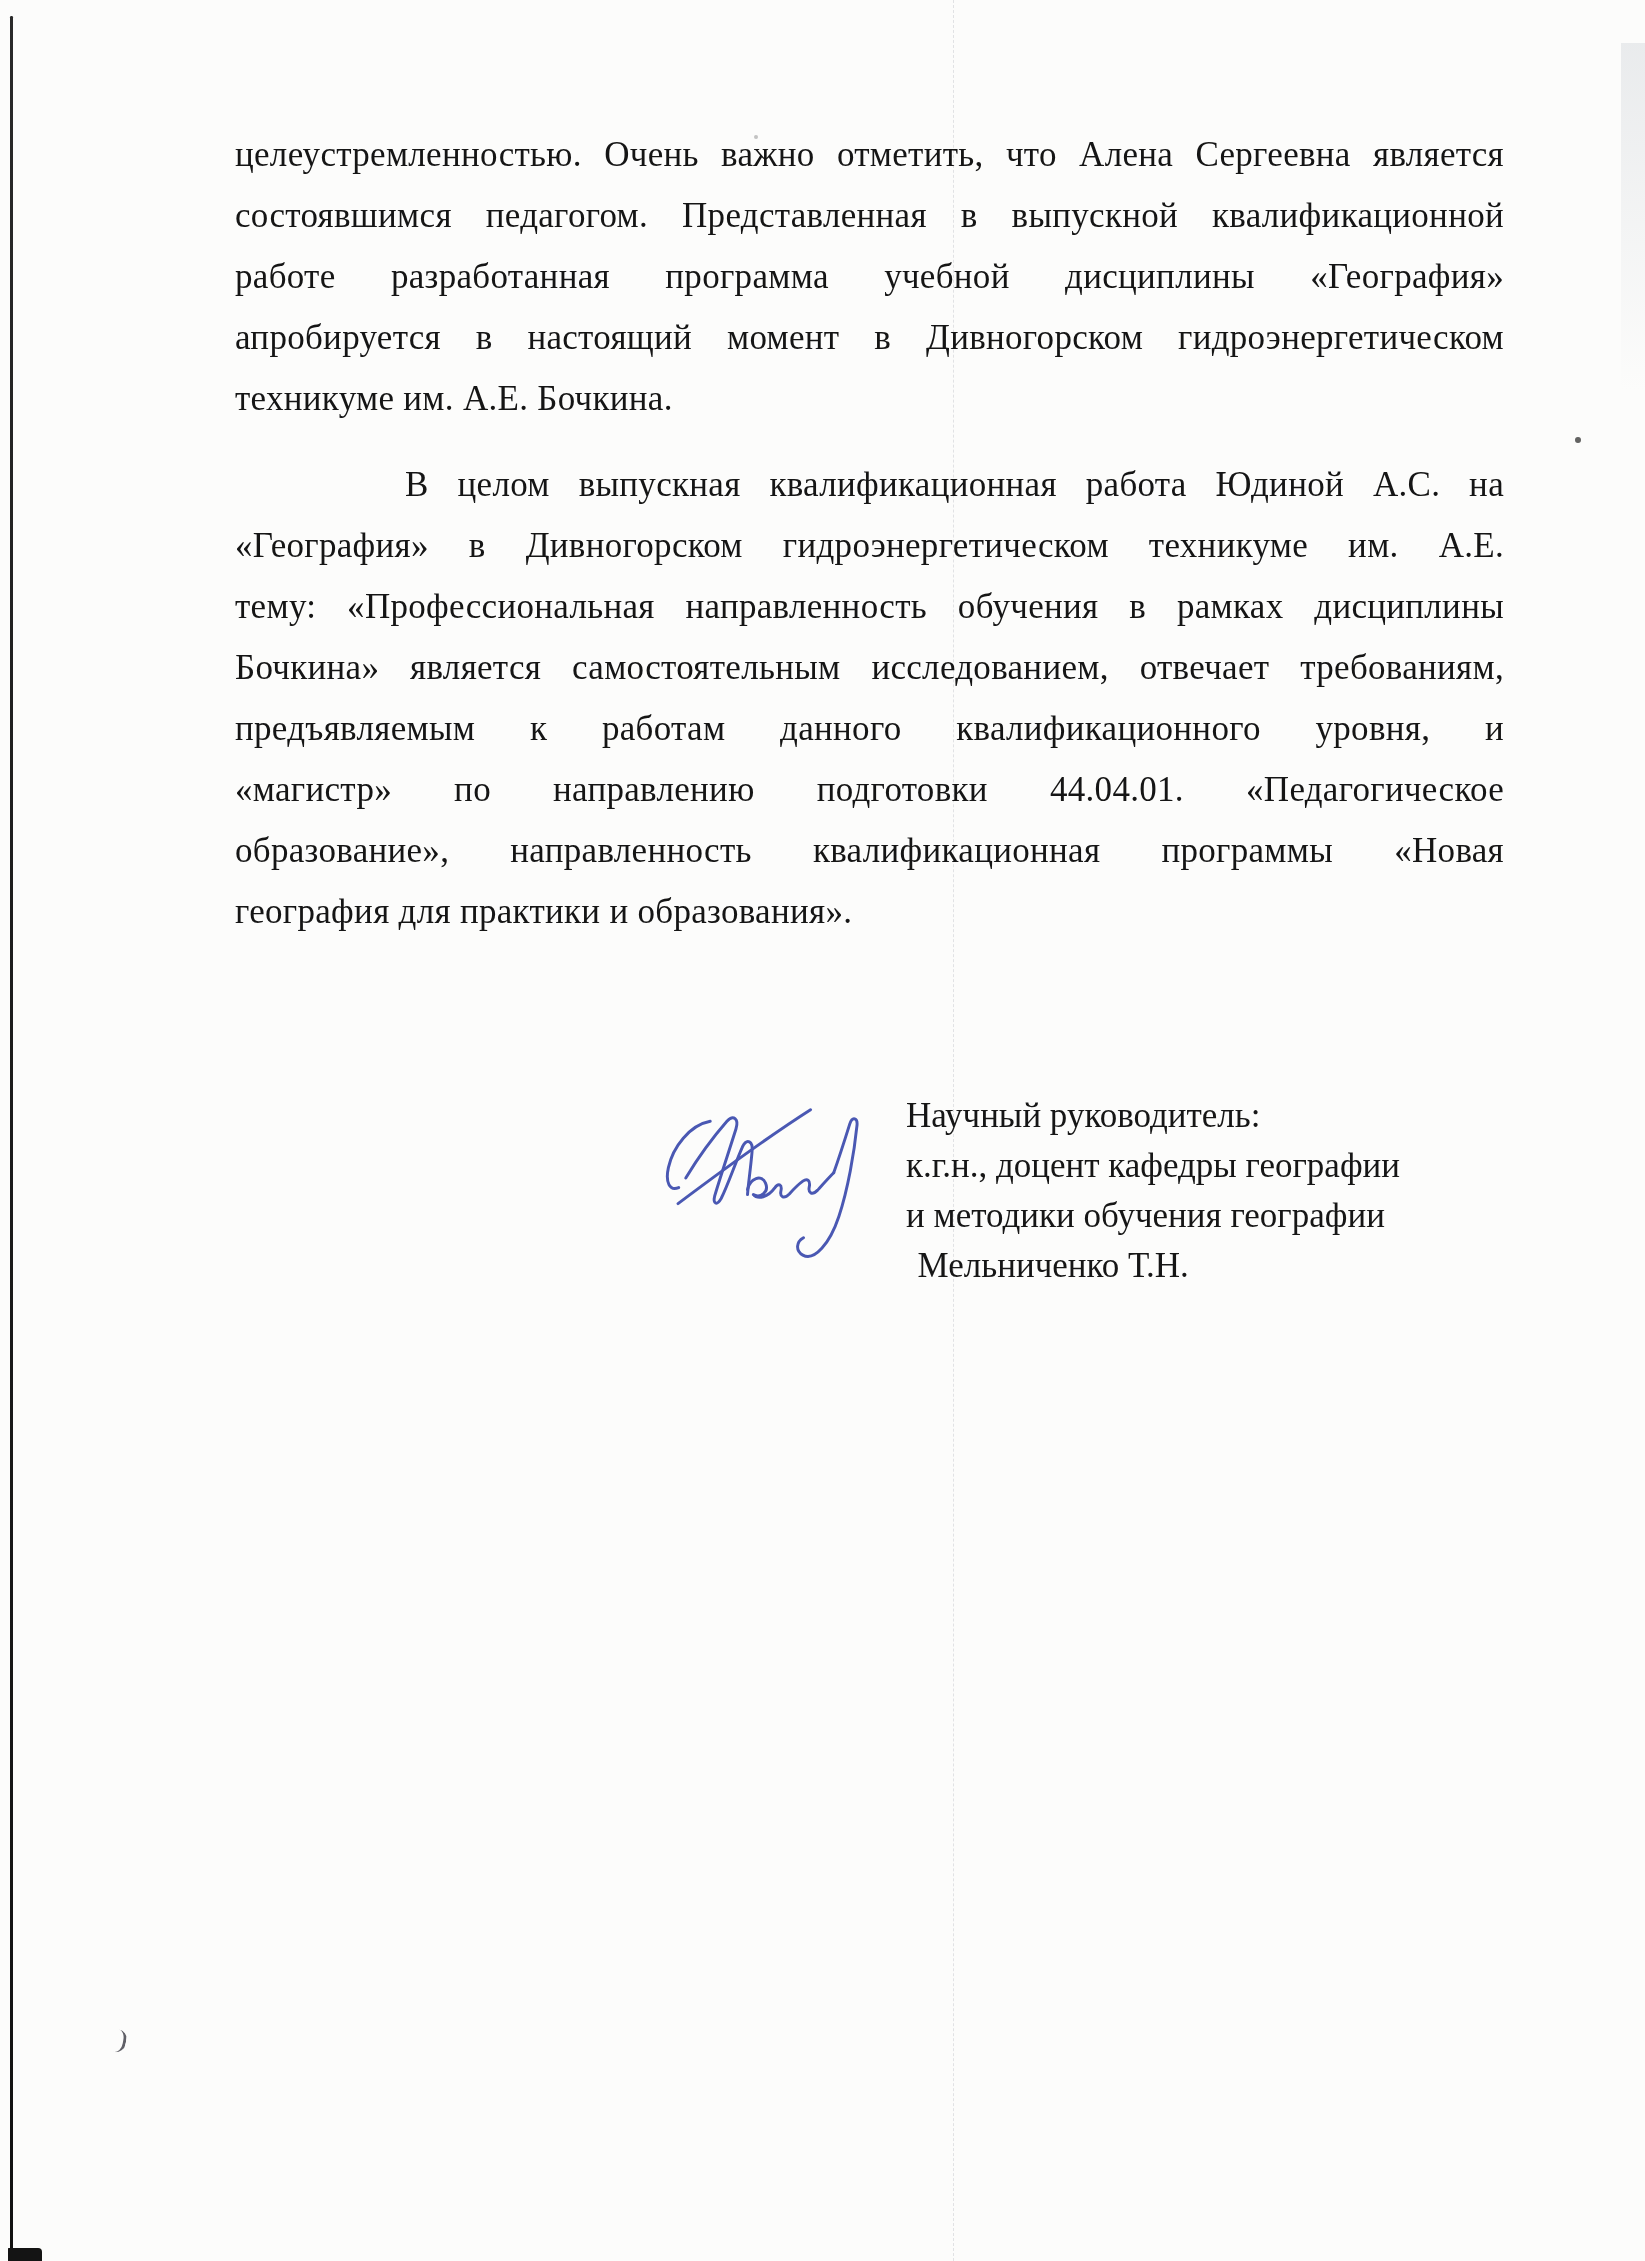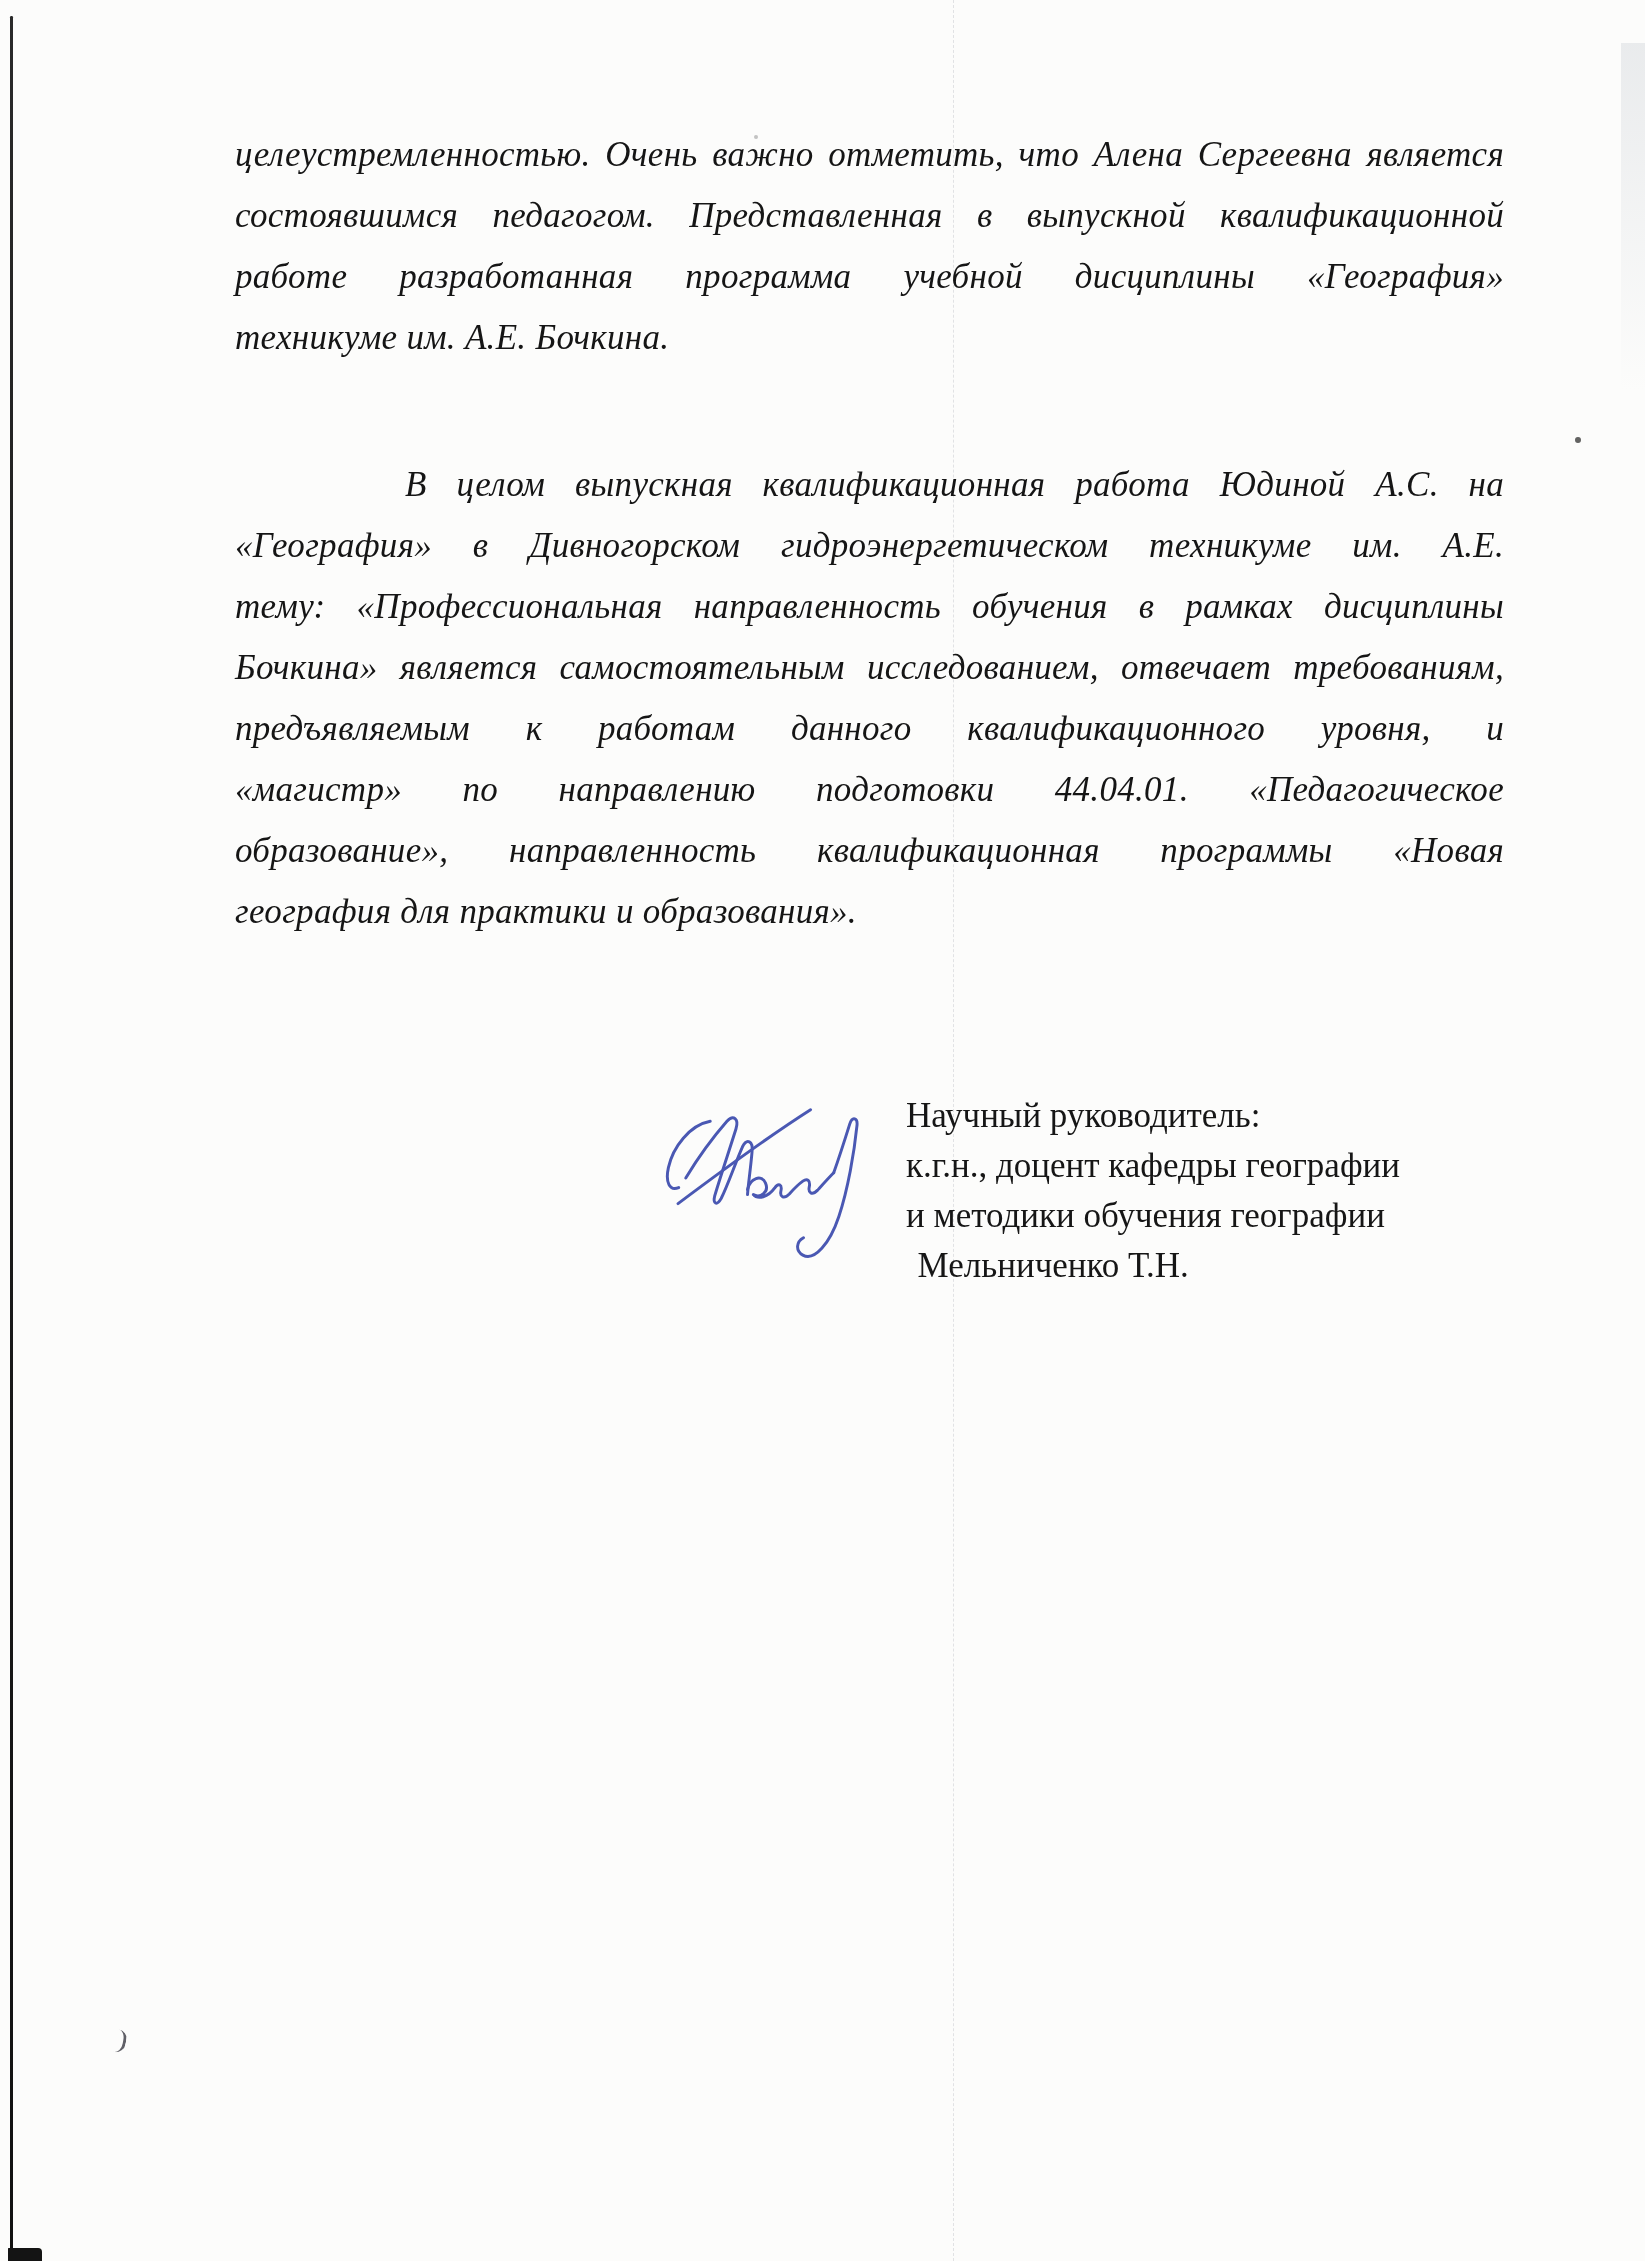--- a/index.html
+++ b/index.html
@@ -58,21 +58,20 @@
     transform: rotate(10deg);
     opacity: 0.85;
   }
 
   
   .textblock {
     position: absolute; left: 235px; width: 1269px;
     font-size: 35px; line-height: 61px;
     color: #151515;
     letter-spacing: 0.3px;
-    font-style: italic;
   }
   .p1 { top: 124px; }
   .p2 { top: 454px; }
   .line {
     text-align: justify;
     text-align-last: justify;
     white-space: normal;
     height: 61px;
   }
   .line.para-end { text-align-last: left; }
@@ -103,20 +102,21 @@
   <div class="fold-line"></div>
   <div class="top-right-strip"></div>
   <div class="speck-a"></div>
   <div class="speck-b"></div>
   <div class="stray-mark"></div>
 
   <div class="textblock p1">
     <div class="line">целеустремленностью. Очень важно отметить, что Алена Сергеевна является</div>
     <div class="line">состоявшимся педагогом. Представленная в выпускной квалификационной</div>
     <div class="line">работе разработанная программа учебной дисциплины «География»</div>
+    <div class="line">апробируется в настоящий момент в Дивногорском гидроэнергетическом</div>
     <div class="line para-end">техникуме им. А.Е. Бочкина.</div>
   </div>
 
   <div class="textblock p2">
     <div class="line">В целом выпускная квалификационная работа Юдиной А.С. на</div>
     <div class="line">«География» в Дивногорском гидроэнергетическом техникуме им. А.Е.</div>
     <div class="line">тему: «Профессиональная направленность обучения в рамках дисциплины</div>
     <div class="line">Бочкина» является самостоятельным исследованием, отвечает требованиям,</div>
     <div class="line">предъявляемым к работам данного квалификационного уровня, и</div>
     <div class="line">«магистр» по направлению подготовки 44.04.01. «Педагогическое</div>

